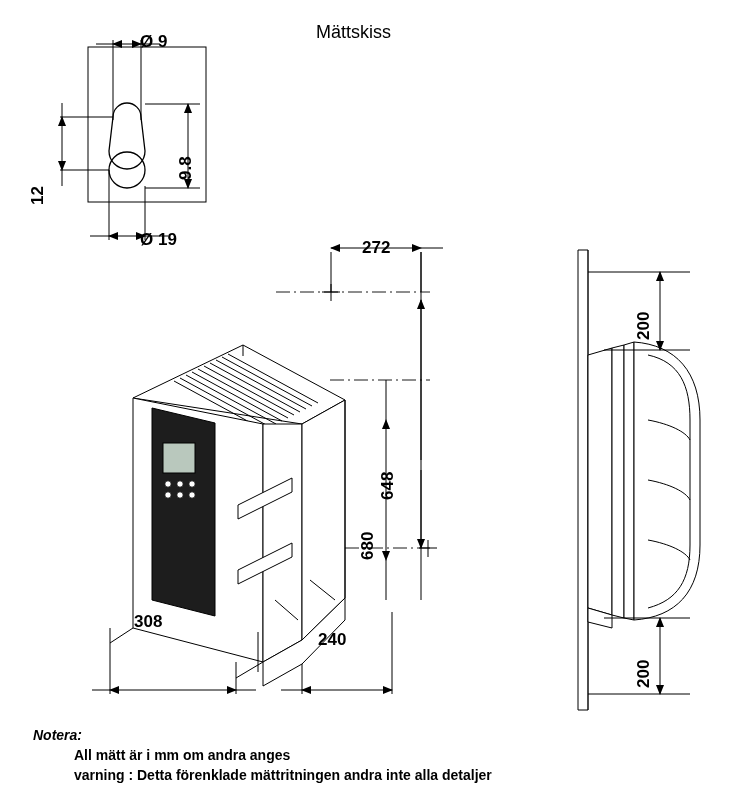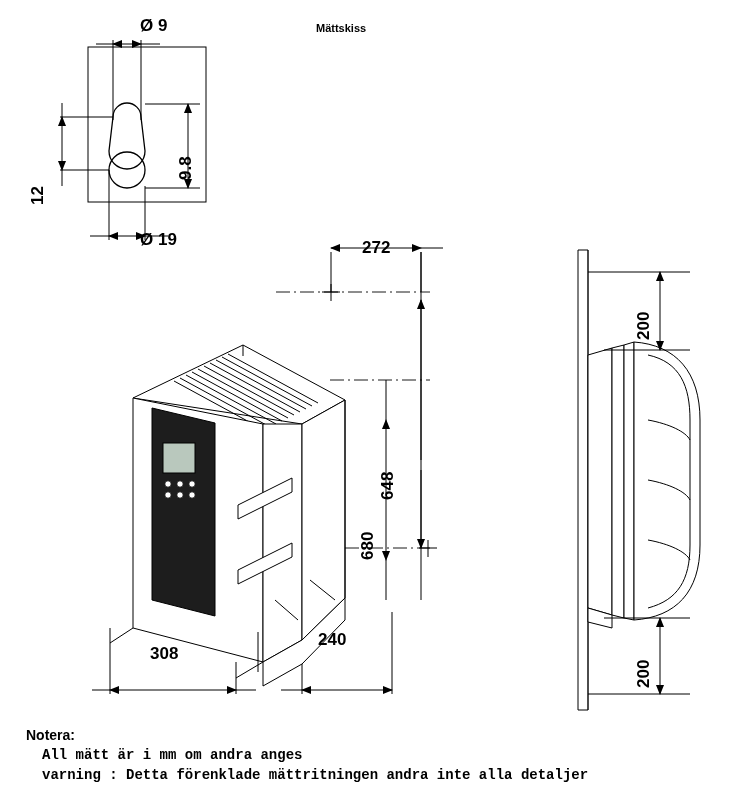--- a/index.html
+++ b/index.html
@@ -36,38 +36,38 @@
     white-space: nowrap;
   }
   .label.vert {
     transform: rotate(-90deg);
     transform-origin: left top;
   }
   .title {
     position: absolute;
     left: 316px;
     top: 22px;
-    font-size: 11px;
-    font-weight: bold;
+    font-size: 18px;
+    font-weight: normal;
     text-align: right;
   }
   .notes {
     position: absolute;
     left: 22px;
     top: 725px;
     font-size: 14px;
     font-weight: bold;
     line-height: 20px;
   }
   .notes .note-line {
-    margin-left: 20px;
-    font-family: Liberation Mono, monospace;
+    margin-left: 52px;
   }
   .notes .note-head {
-    margin-left: 4px;
+    margin-left: 11px;
+    font-style: italic;
   }
 </style>
 </head>
 <body>
 
 <div class="stage">
 
   <svg class="drawing" viewBox="0 0 735 808">
     <defs>
       <marker id="arrEnd" markerWidth="10" markerHeight="8" refX="9" refY="4" orient="auto">
@@ -227,30 +227,30 @@
 
         <line x1="604" y1="618" x2="690" y2="618"></line>
         <line x1="588" y1="694" x2="690" y2="694"></line>
         <line x1="660" y1="618" x2="660" y2="694" marker-start="url(#arrStart)" marker-end="url(#arrEnd)"></line>
       </g>
     </g>
   </svg>
 
   <div class="title">Mättskiss</div>
 
-  <div class="label" style="left:140px; top:16px;">Ø  9</div>
+  <div class="label" style="left:140px; top:32px;">Ø  9</div>
   <div class="label" style="left:140px; top:230px;">Ø  19</div>
   <div class="label vert" style="left:176px; top:180px;">9.8</div>
   <div class="label vert" style="left:28px; top:205px;">12</div>
 
   <div class="label" style="left:362px; top:238px;">272</div>
   <div class="label vert" style="left:378px; top:500px;">648</div>
   <div class="label vert" style="left:358px; top:560px;">680</div>
 
-  <div class="label" style="left:134px; top:644px;margin-left:16px;">308</div>
+  <div class="label" style="left:134px; top:612px;">308</div>
   <div class="label" style="left:318px; top:630px;">240</div>
 
   <div class="label vert" style="left:634px; top:340px;">200</div>
   <div class="label vert" style="left:634px; top:688px;">200</div>
 
   <div class="notes">
     <div class="note-head">Notera:</div>
     <div class="note-line">All mätt är i mm om andra anges</div>
     <div class="note-line">varning : Detta förenklade mättritningen andra inte alla detaljer</div>
   </div>

